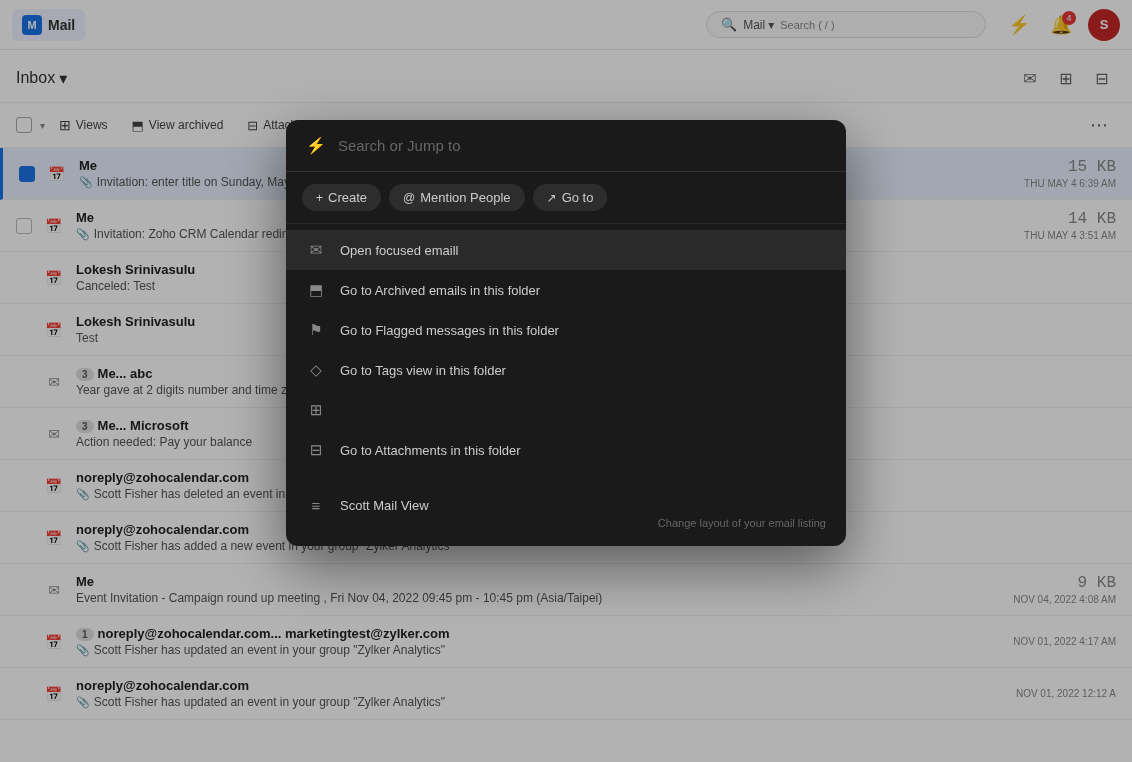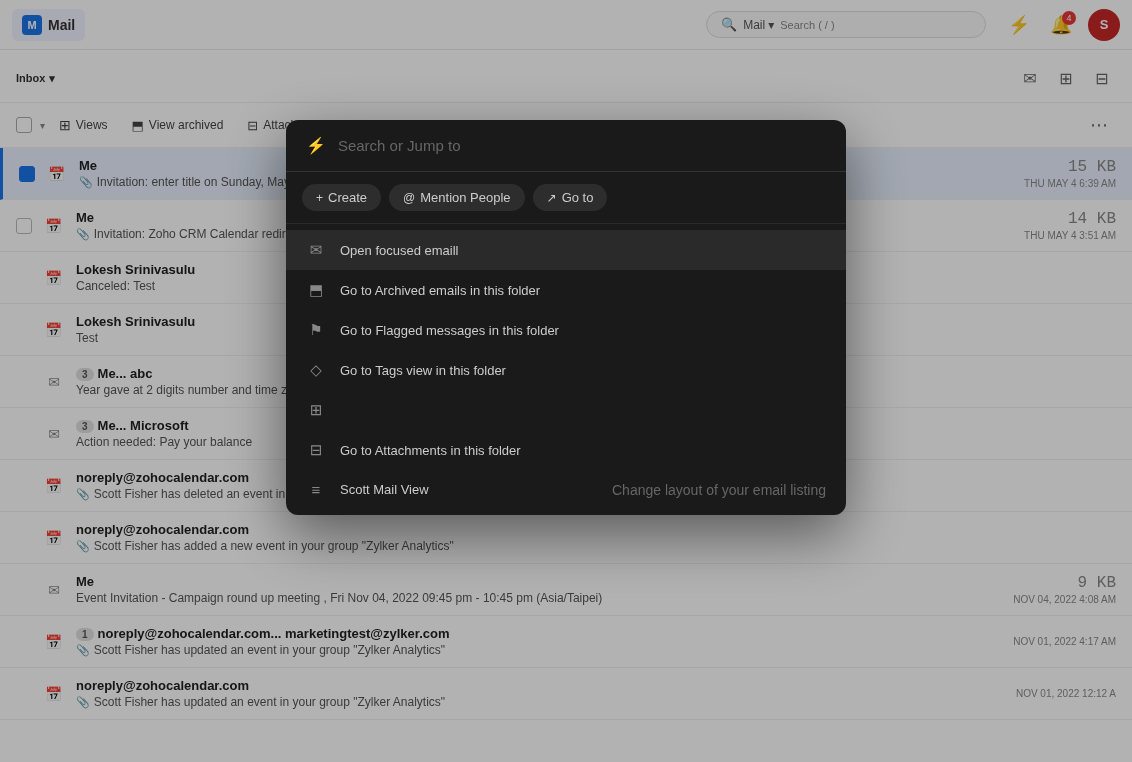--- a/index.html
+++ b/index.html
@@ -17,21 +17,21 @@
     .topbar-icon { width: 32px; height: 32px; border-radius: 50%; display: flex; align-items: center; justify-content: center; cursor: pointer; color: #555; font-size: 16px; position: relative; }
     .notif-badge { position: absolute; top: 2px; right: 2px; background: #e53935; color: white; border-radius: 50%; width: 14px; height: 14px; font-size: 9px; display: flex; align-items: center; justify-content: center; }
     .avatar { width: 32px; height: 32px; border-radius: 50%; background: #c62828; display: flex; align-items: center; justify-content: center; color: white; font-size: 13px; font-weight: 600; cursor: pointer; overflow: hidden; }
 
     
     .layout { display: flex; height: calc(762px - 50px); }
 
     
     .main { flex: 1; display: flex; flex-direction: column; overflow: hidden; }
     .inbox-header { display: flex; align-items: center; padding: 14px 16px 10px 16px; gap: 6px; border-bottom: 1px solid #eee; }
-    .inbox-title { font-size: 11px; font-weight: 700; display: flex; gap: 4px; cursor: pointer; }
+    .inbox-title { font-size: 16px; font-weight: 400; display: flex; gap: 4px; cursor: pointer; }
     .inbox-header-spacer { flex: 1; }
     .header-view-icons { display: flex; gap: 8px; }
     .header-view-icon { width: 28px; height: 28px; display: flex; align-items: center; justify-content: center; color: #666; font-size: 16px; cursor: pointer; border-radius: 4px; }
 
     
     .toolbar { display: flex; align-items: center; padding: 6px 16px; gap: 4px; border-bottom: 1px solid #eee; background: #fff; }
     .toolbar-checkbox { width: 16px; height: 16px; border: 1.5px solid #aaa; border-radius: 3px; cursor: pointer; margin-right: 4px; }
     .toolbar-btn { display: flex; align-items: center; gap: 5px; padding: 5px 10px; border-radius: 5px; cursor: pointer; color: #444; font-size: 12px; background: none; border: none; }
     .toolbar-more { margin-left: auto; padding: 5px 8px; border-radius: 5px; cursor: pointer; color: #666; background: none; border: none; font-size: 18px; }
 
@@ -59,21 +59,21 @@
     .cp-input { background: transparent; border: none; outline: none; color: #fff; font-size: 15px; flex: 1; }
     .cp-input::placeholder { color: #666; }
     .cp-actions { display: flex; gap: 8px; padding: 12px 16px; border-bottom: 1px solid #2a2a2a; }
     .cp-action-btn { display: flex; align-items: center; gap: 5px; background: #2d2d2d; border: none; border-radius: 20px; padding: 6px 14px; color: #ccc; font-size: 13px; cursor: pointer; }
     .cp-action-btn .btn-icon { font-size: 12px; }
     .cp-items { padding: 6px 0; }
     .cp-item { display: flex; align-items: center; gap: 14px; padding: 11px 20px; cursor: pointer; color: #ccc; font-size: 13px; }
     .cp-item:first-child { background: #2a2a2a; }
     .cp-item .cp-item-icon { color: #888; font-size: 15px; width: 20px; text-align: center; }
     .cp-item .cp-item-label { flex: 1; }
-    .cp-item .cp-item-sub { font-size: 14px; color: #666; }
+    .cp-item .cp-item-sub { font-size: 11px; color: #666; margin-top: 36px; }
   </style>
 </head>
 <body>
 
 <div class="topbar">
   <div class="app-logo">
     <div class="logo-icon">
       <span>M</span>
     </div>
     <span>Mail</span>

